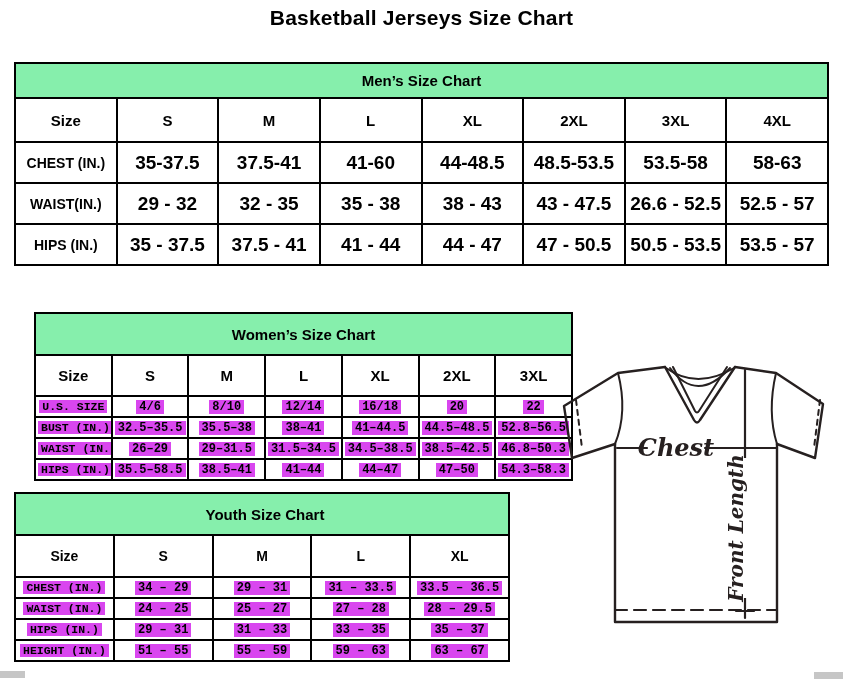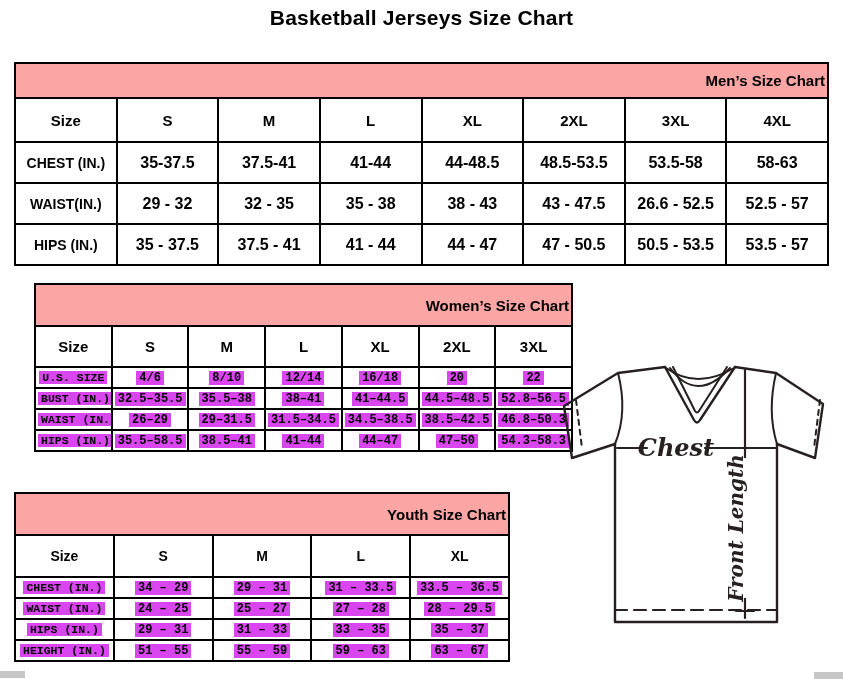--- a/index.html
+++ b/index.html
@@ -10,31 +10,31 @@
   .page-title{
     position:absolute;top:6px;left:0;width:100%;text-align:center;
     font-size:21px;font-weight:bold;letter-spacing:.2px;
   }
   .tblwrap{position:absolute;}
   .tblwrap table{border-collapse:collapse;table-layout:fixed;}
   .tblwrap td{
     border:2px solid #000;text-align:center;vertical-align:middle;
     font-weight:bold;padding:0 2px;overflow:hidden;white-space:nowrap;
   }
-  tr.strip td{background:#fca5a5;text-align:right;}
+  tr.strip td{background:#86efac;}
   
   .pos-mens{left:14px;top:62px;}
   .t-mens{width:815px;}
   .t-mens .c0{width:117px;}
   .t-mens tr.strip td{height:33px;font-size:15px;}
   .t-mens tr.hdr td{height:42px;font-size:15px;}
-  .t-mens tr.drow td{height:39px;font-size:16px;}
+  .t-mens tr.drow td{height:39px;font-size:19px;}
   .t-mens tr.drow td.rl{font-size:14px;}
   
-  .pos-womens{left:14px;top:283px;padding-left:20px;}
+  .pos-womens{left:14px;top:312px;padding-left:20px;}
   .t-womens{width:539px;}
   .t-womens .c0{width:80px;}
   .t-womens .c1{width:70px;}
   .t-womens .c2{width:62px;}
   .t-womens .c3{width:63px;}
   .t-womens .c4{width:72px;}
   .t-womens .c5{width:72px;}
   .t-womens tr.strip td{height:40px;font-size:15px;}
   .t-womens tr.hdr td{height:39px;font-size:15px;}
   .t-womens tr.drow td{height:19px;font-size:12px;}
@@ -80,21 +80,21 @@
             <td class="c3">L</td>
             <td class="c4">XL</td>
             <td class="c5">2XL</td>
             <td class="c6">3XL</td>
             <td class="c7">4XL</td>
           </tr>
           <tr class="drow">
             <td class="c0 rl">CHEST (IN.)</td>
             <td class="c1">35-37.5</td>
             <td class="c2">37.5-41</td>
-            <td class="c3">41-44</td>
+            <td class="c3">41-60</td>
             <td class="c4">44-48.5</td>
             <td class="c5">48.5-53.5</td>
             <td class="c6">53.5-58</td>
             <td class="c7">58-63</td>
           </tr>
           <tr class="drow">
             <td class="c0 rl">WAIST(IN.)</td>
             <td class="c1">29 - 32</td>
             <td class="c2">32 - 35</td>
             <td class="c3">35 - 38</td>

